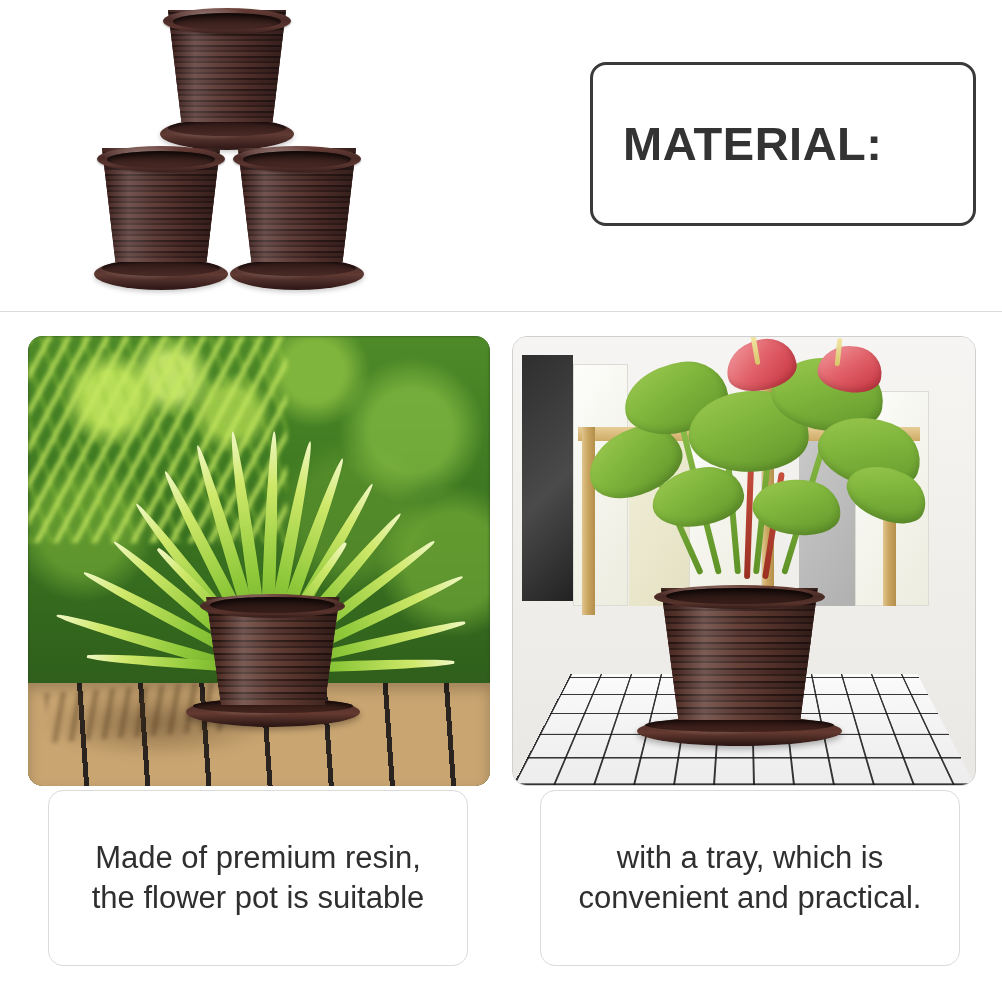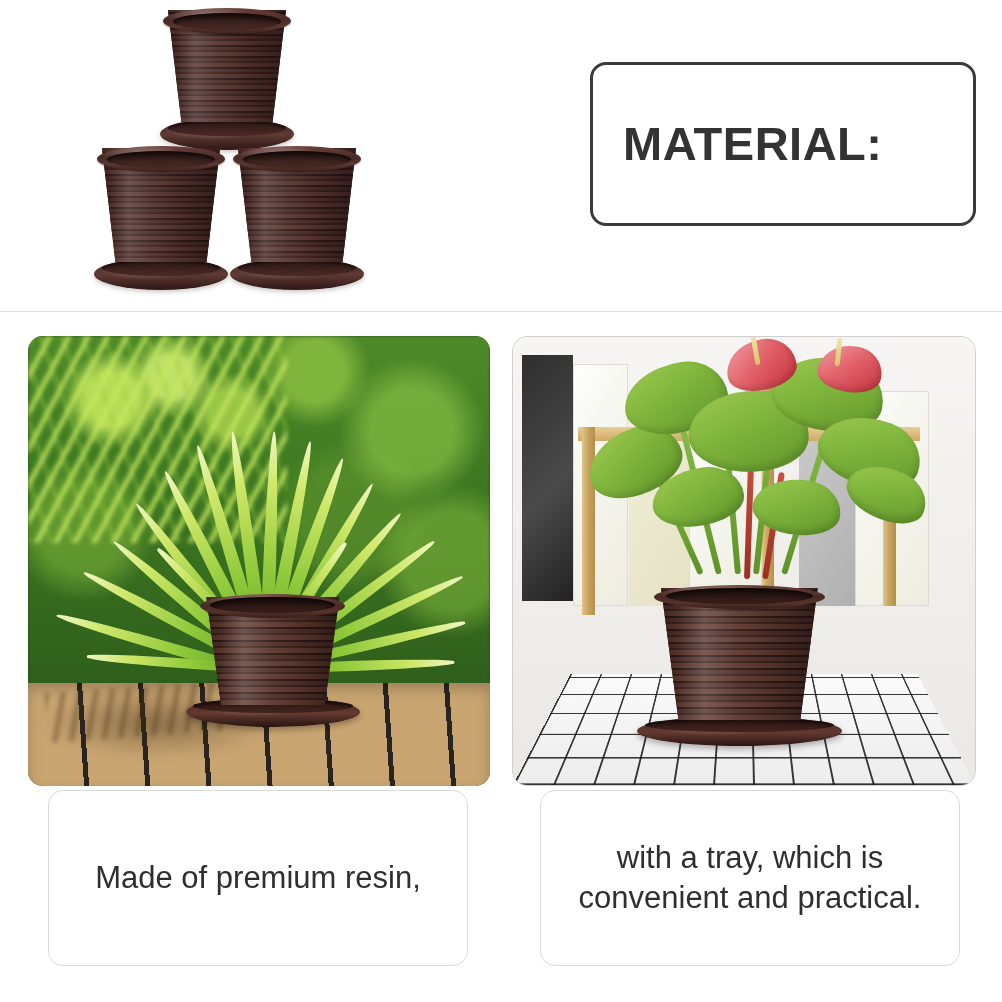--- a/index.html
+++ b/index.html
@@ -343,20 +343,21 @@
       <div class="pbody" style="height:132px;"></div>
       <div class="prim">
         <div class="pmouth"></div>
       </div>
     </div>
   </div>
 
   <div class="caption caption-left">
     <div class="caption-text">
       <div>Made of premium resin,</div>
+      <div>the flower pot is suitable</div>
     </div>
   </div>
 
   <div class="caption caption-right">
     <div class="caption-text">
       <div>with a tray, which is</div>
       <div>convenient and practical.</div>
     </div>
   </div>
 

